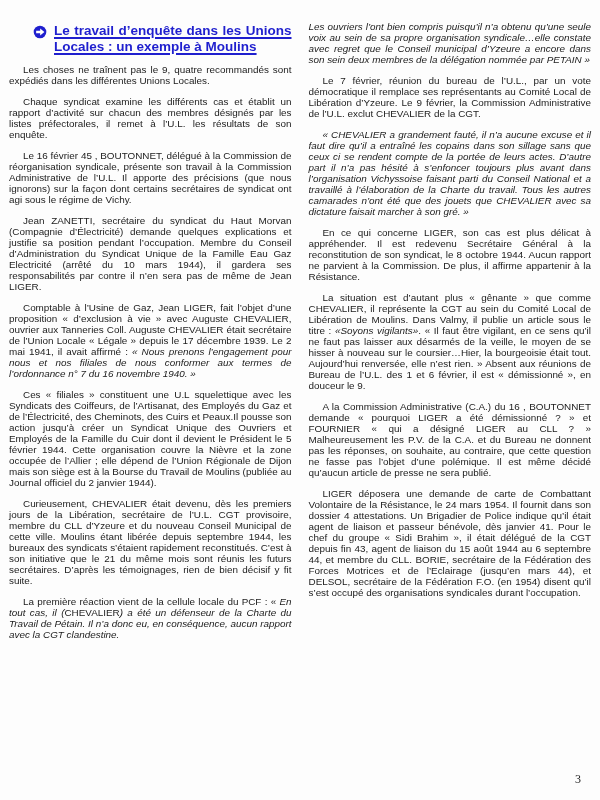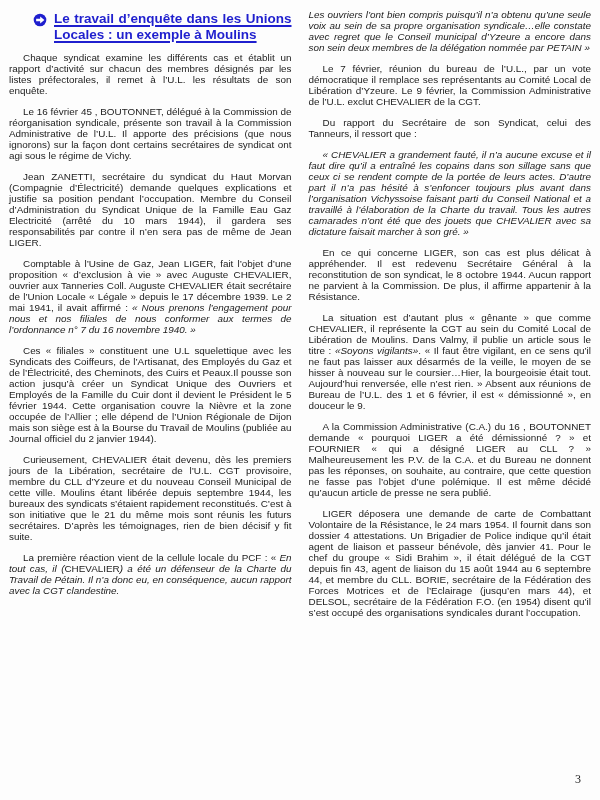--- a/index.html
+++ b/index.html
@@ -4,21 +4,21 @@
 <style>
   html, body { margin:0; padding:0; }
   body { width:600px; height:800px; }
   .page {
     position:relative; width:600px; height:800px;
     background:var(--page-bg, #fdfdfd);
     overflow:hidden;
     font-family:"Liberation Sans", sans-serif;
     color:#1b1b1b;
   }
-  .columns { display:flex; gap:17px; padding:9px 9px 0 9px; }
+  .columns { display:flex; gap:17px; padding:21px 9px 0 9px; }
   .col { width:283px; }
   .title-row { display:flex; align-items:flex-start; padding-left:24px; margin:2px 0 10px 0; }
   .bullet {
     flex:0 0 auto; width:14px; height:14px; margin:2px 7px 0 0;
     color:var(--accent, #1f1fce); display:inline-block;
   }
   .bullet svg { display:block; }
   .title {
     margin:0; flex:1 1 auto;
     font-size:13.5px; line-height:15.5px; font-weight:bold;
@@ -51,34 +51,34 @@
       <div class="title-row">
         <span class="bullet">
           <svg viewBox="0 0 16 16" width="14" height="14" aria-hidden="true">
             <circle cx="8" cy="8" r="7.2" fill="currentColor"></circle>
             <path d="M3.6 9.3 L8.2 9.3 L8.2 12.1 L13 8 L8.2 3.9 L8.2 6.7 L3.6 6.7 Z" fill="#ffffff"></path>
           </svg>
         </span>
         <h1 class="title">Le travail d’enquête dans les Unions Locales : un exemple à Moulins</h1>
       </div>
       <div>
+          <p class="para"><span>Les choses ne traînent pas le 9, quatre recommandés sont expédiés dans les différentes Unions Locales.</span></p>
           <p class="para"><span>Chaque syndicat examine les différents cas et établit un rapport d’activité sur chacun des membres désignés par les listes préfectorales, il remet à l’U.L. les résultats de son enquête.</span></p>
           <p class="para"><span>Le 16 février 45 , BOUTONNET, délégué à la Commission de réorganisation syndicale, présente son travail à la Commission Administrative de l’U.L. Il apporte des précisions (que nous ignorons) sur la façon dont certains secrétaires de syndicat ont agi sous le régime de Vichy.</span></p>
           <p class="para"><span>Jean ZANETTI, secrétaire du syndicat du Haut Morvan (Compagnie d’Électricité) demande quelques explications et justifie sa position pendant l’occupation. Membre du Conseil d’Administration du Syndicat Unique de la Famille Eau Gaz Electricité (arrêté du 10 mars 1944), il gardera ses responsabilités par contre il n’en sera pas de même de Jean LIGER.</span></p>
           <p class="para"><span>Comptable à l’Usine de Gaz, Jean LIGER, fait l’objet d’une proposition « d’exclusion à vie » avec Auguste CHEVALIER, ouvrier aux Tanneries Coll. Auguste CHEVALIER était secrétaire de l’Union Locale « Légale » depuis le 17 décembre 1939. Le 2 mai 1941, il avait affirmé : </span><span class="it">« Nous prenons l’engagement pour nous et nos filiales de nous conformer aux termes de l’ordonnance n° 7 du 16 novembre 1940. »</span></p>
           <p class="para"><span>Ces « filiales » constituent une U.L squelettique avec les Syndicats des Coiffeurs, de l’Artisanat, des Employés du Gaz et de l’Électricité, des Cheminots, des Cuirs et Peaux.Il pousse son action jusqu’à créer un Syndicat Unique des Ouvriers et Employés de la Famille du Cuir dont il devient le Président le 5 février 1944. Cette organisation couvre la Nièvre et la zone occupée de l’Allier ; elle dépend de l’Union Régionale de Dijon mais son siège est à la Bourse du Travail de Moulins (publiée au Journal officiel du 2 janvier 1944).</span></p>
           <p class="para"><span>Curieusement, CHEVALIER était devenu, dès les premiers jours de la Libération, secrétaire de l’U.L. CGT provisoire, membre du CLL d’Yzeure et du nouveau Conseil Municipal de cette ville. Moulins étant libérée depuis septembre 1944, les bureaux des syndicats s’étaient rapidement reconstitués. C’est à son initiative que le 21 du même mois sont réunis les futurs secrétaires. D’après les témoignages, rien de bien décisif y fit suite.</span></p>
           <p class="para"><span>La première réaction vient de la cellule locale du PCF : « </span><span class="it">En tout cas, il (</span><span>CHEVALIER</span><span class="it">) a été un défenseur de la Charte du Travail de Pétain. Il n’a donc eu, en conséquence, aucun rapport avec la CGT clandestine.</span></p>
         </div>
     </div>
     <div class="col">
       <div>
           <p class="para no-indent"><span class="it">Les ouvriers l’ont bien compris puisqu’il n’a obtenu qu’une seule voix au sein de sa propre organisation syndicale…elle constate avec regret que le Conseil municipal d’Yzeure a encore dans son sein deux membres de la délégation nommée par PETAIN »</span></p>
           <p class="para"><span>Le 7 février, réunion du bureau de l’U.L., par un vote démocratique il remplace ses représentants au Comité Local de Libération d’Yzeure. Le 9 février, la Commission Administrative de l’U.L. exclut CHEVALIER de la CGT.</span></p>
-          <p class="para"><span>Du rapport du Secrétaire de son Syndicat, celui des Tanneurs, il ressort que :</span></p>
           <p class="para"><span class="it">« CHEVALIER a grandement fauté, il n’a aucune excuse et il faut dire qu’il a entraîné les copains dans son sillage sans que ceux ci se rendent compte de la portée de leurs actes. D’autre part il n’a pas hésité à s’enfoncer toujours plus avant dans l’organisation Vichyssoise faisant parti du Conseil National et a travaillé à l’élaboration de la Charte du travail. Tous les autres camarades n’ont été que des jouets que CHEVALIER avec sa dictature faisait marcher à son gré. »</span></p>
           <p class="para"><span>En ce qui concerne LIGER, son cas est plus délicat à appréhender. Il est redevenu Secrétaire Général à la reconstitution de son syndicat, le 8 octobre 1944. Aucun rapport ne parvient à la Commission. De plus, il affirme appartenir à la Résistance.</span></p>
           <p class="para"><span>La situation est d’autant plus « gênante » que comme CHEVALIER, il représente la CGT au sein du Comité Local de Libération de Moulins. Dans Valmy, il publie un article sous le titre : </span><span class="it">«Soyons vigilants»</span><span>. « Il faut être vigilant, en ce sens qu’il ne faut pas laisser aux désarmés de la veille, le moyen de se hisser à nouveau sur le coursier…Hier, la bourgeoisie était tout. Aujourd’hui renversée, elle n’est rien. » Absent aux réunions de Bureau de l’U.L. des 1 et 6 février, il est « démissionné », en douceur le 9.</span></p>
           <p class="para"><span>A la Commission Administrative (C.A.) du 16 , BOUTONNET demande « pourquoi LIGER a été démissionné ? » et FOURNIER « qui a désigné LIGER au CLL ? » Malheureusement les P.V. de la C.A. et du Bureau ne donnent pas les réponses, on souhaite, au contraire, que cette question ne fasse pas l’objet d’une polémique. Il est même décidé qu’aucun article de presse ne sera publié.</span></p>
           <p class="para"><span>LIGER déposera une demande de carte de Combattant Volontaire de la Résistance, le 24 mars 1954. Il fournit dans son dossier 4 attestations. Un Brigadier de Police indique qu’il était agent de liaison et passeur bénévole, dès janvier 41. Pour le chef du groupe « Sidi Brahim », il était délégué de la CGT depuis fin 43, agent de liaison du 15 août 1944 au 6 septembre 44, et membre du CLL. BORIE, secrétaire de la Fédération des Forces Motrices et de l’Eclairage (jusqu’en mars 44), et DELSOL, secrétaire de la Fédération F.O. (en 1954) disent qu’il s’est occupé des organisations syndicales durant l’occupation.</span></p>
         </div>
     </div>
   </div>
   <div class="page-number">3</div>
 </div>

